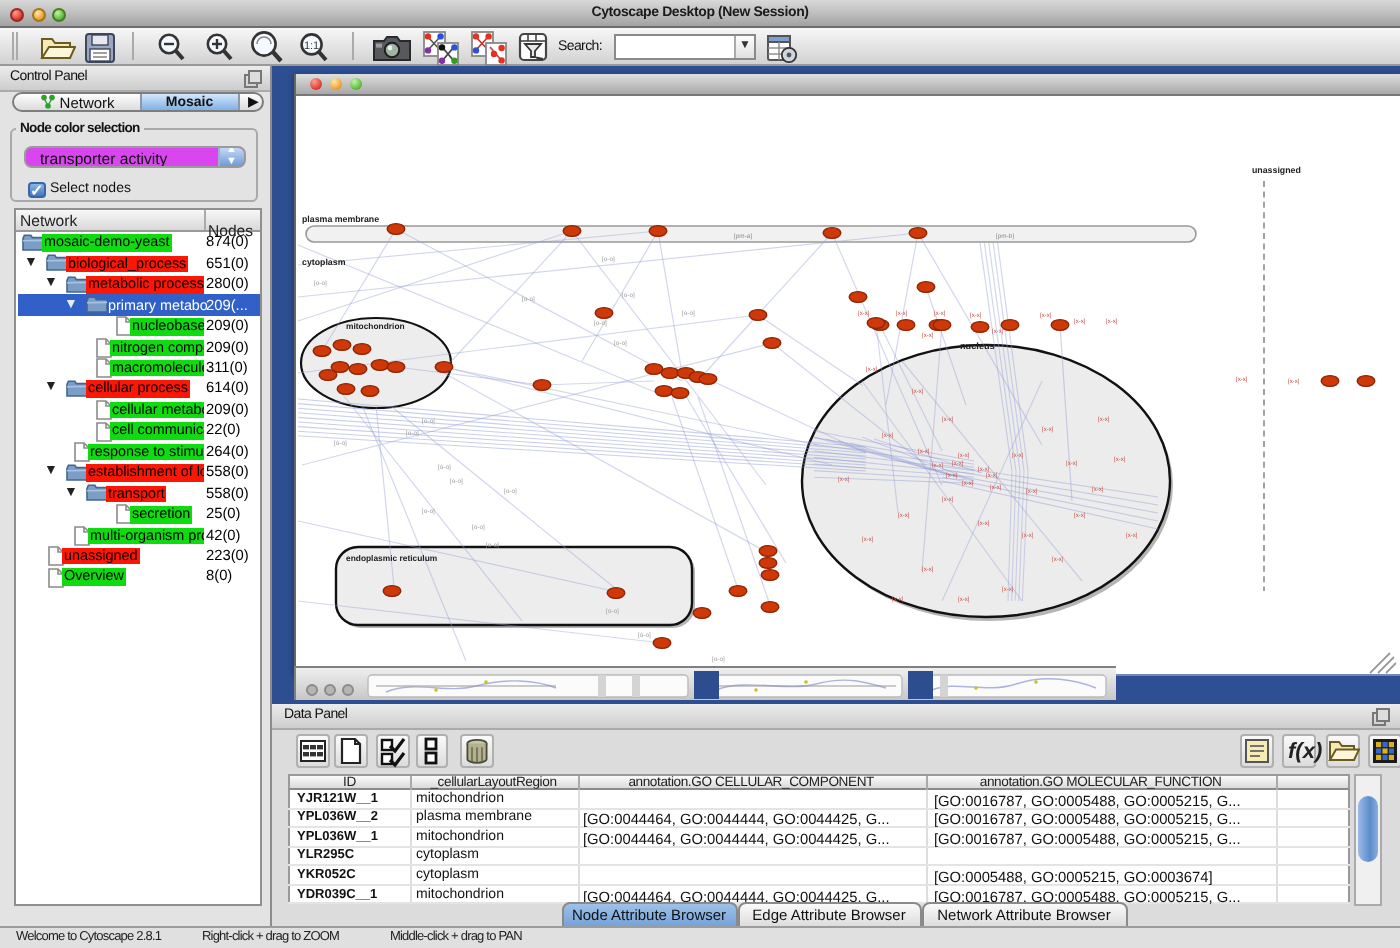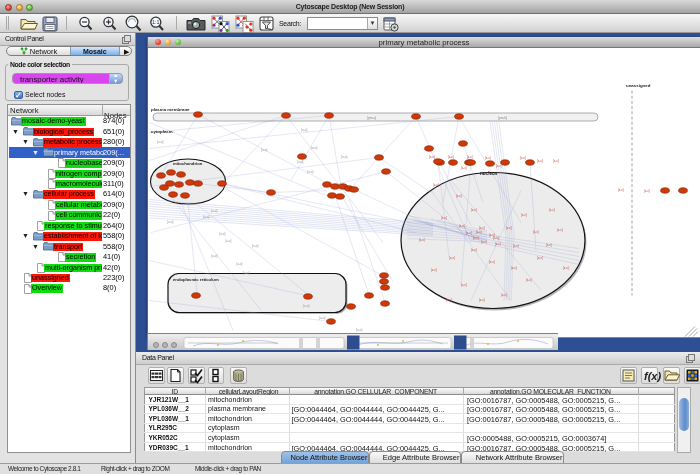--- a/index.html
+++ b/index.html
@@ -29,21 +29,21 @@
 .itl{position:absolute;top:2.4px;width:6px;height:6px;border-radius:50%}
 .strip{position:absolute;left:11px;top:299.5px;width:411px;height:17px;background:linear-gradient(#efefef,#c7c7c7);border-top:1px solid #808080;border-left:1px solid #808080;overflow:hidden}
 .sbtn{position:absolute;top:8px;width:6px;height:6px;border-radius:50%;background:#b5b5b5;border:1px solid #8a8a8a}
 .bluebar{position:absolute;left:422px;top:304px;width:142px;height:13.5px;background:#2e4f94;border-top:1.5px solid #7288bd}
 
 .dpanel{left:136px;top:352px;width:564px;height:112px;background:#dcdcdc}
 .dtool{position:absolute;top:15px;width:17px;height:17px;background:linear-gradient(#fafafa,#dcdcdc);border:1px solid #b0b0b0;border-radius:2px}
 .dth{position:absolute;left:143.5px;top:386.5px;width:531px;height:8.5px;background:linear-gradient(#fbfbfb,#dadada);border:1px solid #999;border-bottom:1px solid #8a8a8a;font-size:6.8px;letter-spacing:-0.2px;color:#222}
 .dhc{position:absolute;top:0.5px;text-align:center;white-space:nowrap}
 .dc{position:absolute;top:0.8px;font-size:7px;color:#111;white-space:nowrap}
-.btab{position:absolute;top:0;height:13px;border:1px solid #8a8a8a;border-radius:4px 4px 0 0;font-size:7.5px;color:#111;text-align:right;line-height:12px;white-space:nowrap;background:linear-gradient(#fafafa,#ddd)}
+.btab{position:absolute;top:0;height:13px;border:1px solid #8a8a8a;border-radius:4px 4px 0 0;font-size:7.5px;color:#111;text-align:center;line-height:12px;white-space:nowrap;background:linear-gradient(#fafafa,#ddd)}
 .statusbar{left:0;top:463px;width:700px;height:11px;background:#e0e0e0;border-top:1px solid #9c9c9c;font-size:6.5px;letter-spacing:-0.4px;color:#222}
 .st{position:absolute;top:1px;white-space:nowrap}
 svg.icon{position:absolute}
 </style></head>
 <body>
 
 <div class="abs titlebar">
  <div class="tl-btn" style="left:5px;background:radial-gradient(circle at 35% 30%,#ff9d92,#e2453a 60%,#b02015);border:0.5px solid #9c2a1e"></div>
  <div class="tl-btn" style="left:15.5px;background:radial-gradient(circle at 35% 30%,#ffe9a8,#f0a73d 60%,#c37d12);border:0.5px solid #a5771c"></div>
  <div class="tl-btn" style="left:26px;background:radial-gradient(circle at 35% 30%,#c4f2a5,#67c048 60%,#3f8f1e);border:0.5px solid #45801f"></div>
@@ -264,21 +264,21 @@
         <path d="M0.5 2.2 L0.5 8 L10.5 8 L10.5 1.8 L5.2 1.8 L4.4 0.6 L1.2 0.6 Z" fill="#7b9ec7" stroke="#44658e" stroke-width="0.8"></path>
         <path d="M0.5 3.4 L10.5 3.2" stroke="#a9c4e2" stroke-width="0.8"></path>
       </svg>
       <div class="tl" style="left:45px;top:137.6px;max-width:49px;background:#fb1606">transport</div>
       <div class="tn" style="top:137.6px">558(0)</div>
       <svg width="8" height="10" viewBox="0 0 8 10" style="position:absolute;left:50px;top:147.2px">
         <path d="M0.5 0.5 L5 0.5 L7.5 3 L7.5 9.5 L0.5 9.5 Z" fill="#fff" stroke="#8a8a8a" stroke-width="0.8"></path>
         <path d="M5 0.5 L5 3 L7.5 3" fill="none" stroke="#8a8a8a" stroke-width="0.8"></path>
       </svg>
       <div class="tl" style="left:57px;top:148.0px;max-width:37px;background:#0edc0e">secretion</div>
-      <div class="tn" style="top:148.0px">41(0)</div>
+      <div class="tn" style="top:148.0px">25(0)</div>
       <svg width="8" height="10" viewBox="0 0 8 10" style="position:absolute;left:29px;top:157.7px">
         <path d="M0.5 0.5 L5 0.5 L7.5 3 L7.5 9.5 L0.5 9.5 Z" fill="#fff" stroke="#8a8a8a" stroke-width="0.8"></path>
         <path d="M5 0.5 L5 3 L7.5 3" fill="none" stroke="#8a8a8a" stroke-width="0.8"></path>
       </svg>
       <div class="tl" style="left:36px;top:158.5px;max-width:58px;background:#0edc0e">multi-organism pro</div>
       <div class="tn" style="top:158.5px">42(0)</div>
       <svg width="8" height="10" viewBox="0 0 8 10" style="position:absolute;left:16px;top:168.2px">
         <path d="M0.5 0.5 L5 0.5 L7.5 3 L7.5 9.5 L0.5 9.5 Z" fill="#fff" stroke="#8a8a8a" stroke-width="0.8"></path>
         <path d="M5 0.5 L5 3 L7.5 3" fill="none" stroke="#8a8a8a" stroke-width="0.8"></path>
       </svg>
@@ -292,21 +292,20 @@
       <div class="tn" style="top:179.4px">8(0)</div>
  </div>
 </div>
 
 <div class="abs desktop">
  <div class="iwin">
    <div class="iwin-tb">
      <div class="itl" style="left:6.5px;background:radial-gradient(circle at 35% 30%,#ff9d92,#e2453a 60%,#b02015)"></div>
      <div class="itl" style="left:16.5px;background:radial-gradient(circle at 35% 30%,#ffe9a8,#f0a73d 60%,#c37d12)"></div>
      <div class="itl" style="left:27px;background:radial-gradient(circle at 35% 30%,#c4f2a5,#67c048 60%,#3f8f1e)"></div>
-     <div style="position:absolute;top:1.8px;width:100%;text-align:center;font-size:7.8px;color:#222">primary metabolic process</div>
    </div>
 <svg width="553" height="290" viewBox="147 47.5 553 290" style="position:absolute;left:0;top:11px;background:#fff">
 <ellipse cx="493.5" cy="242" rx="92" ry="68" fill="#b5b5b5"></ellipse>
 <ellipse cx="492" cy="240" rx="92" ry="68" fill="#ececec" stroke="#111" stroke-width="1.2"></ellipse>
 <ellipse cx="187" cy="181" rx="37.5" ry="22.5" fill="#ededed" stroke="#111" stroke-width="1.1"></ellipse>
 <rect x="168.5" y="274.5" width="178" height="39" rx="11" fill="#b5b5b5"></rect>
 <rect x="167" y="273" width="178" height="39" rx="11" fill="#ededed" stroke="#111" stroke-width="1.2"></rect>
 <rect x="152" y="112.5" width="445" height="8" rx="4" fill="#f1f1f1" stroke="#999" stroke-width="0.8"></rect>
 <g>
           <line x1="148" y1="132" x2="328" y2="115" stroke="#96a0d4" stroke-width="0.6" opacity="0.42"></line>

